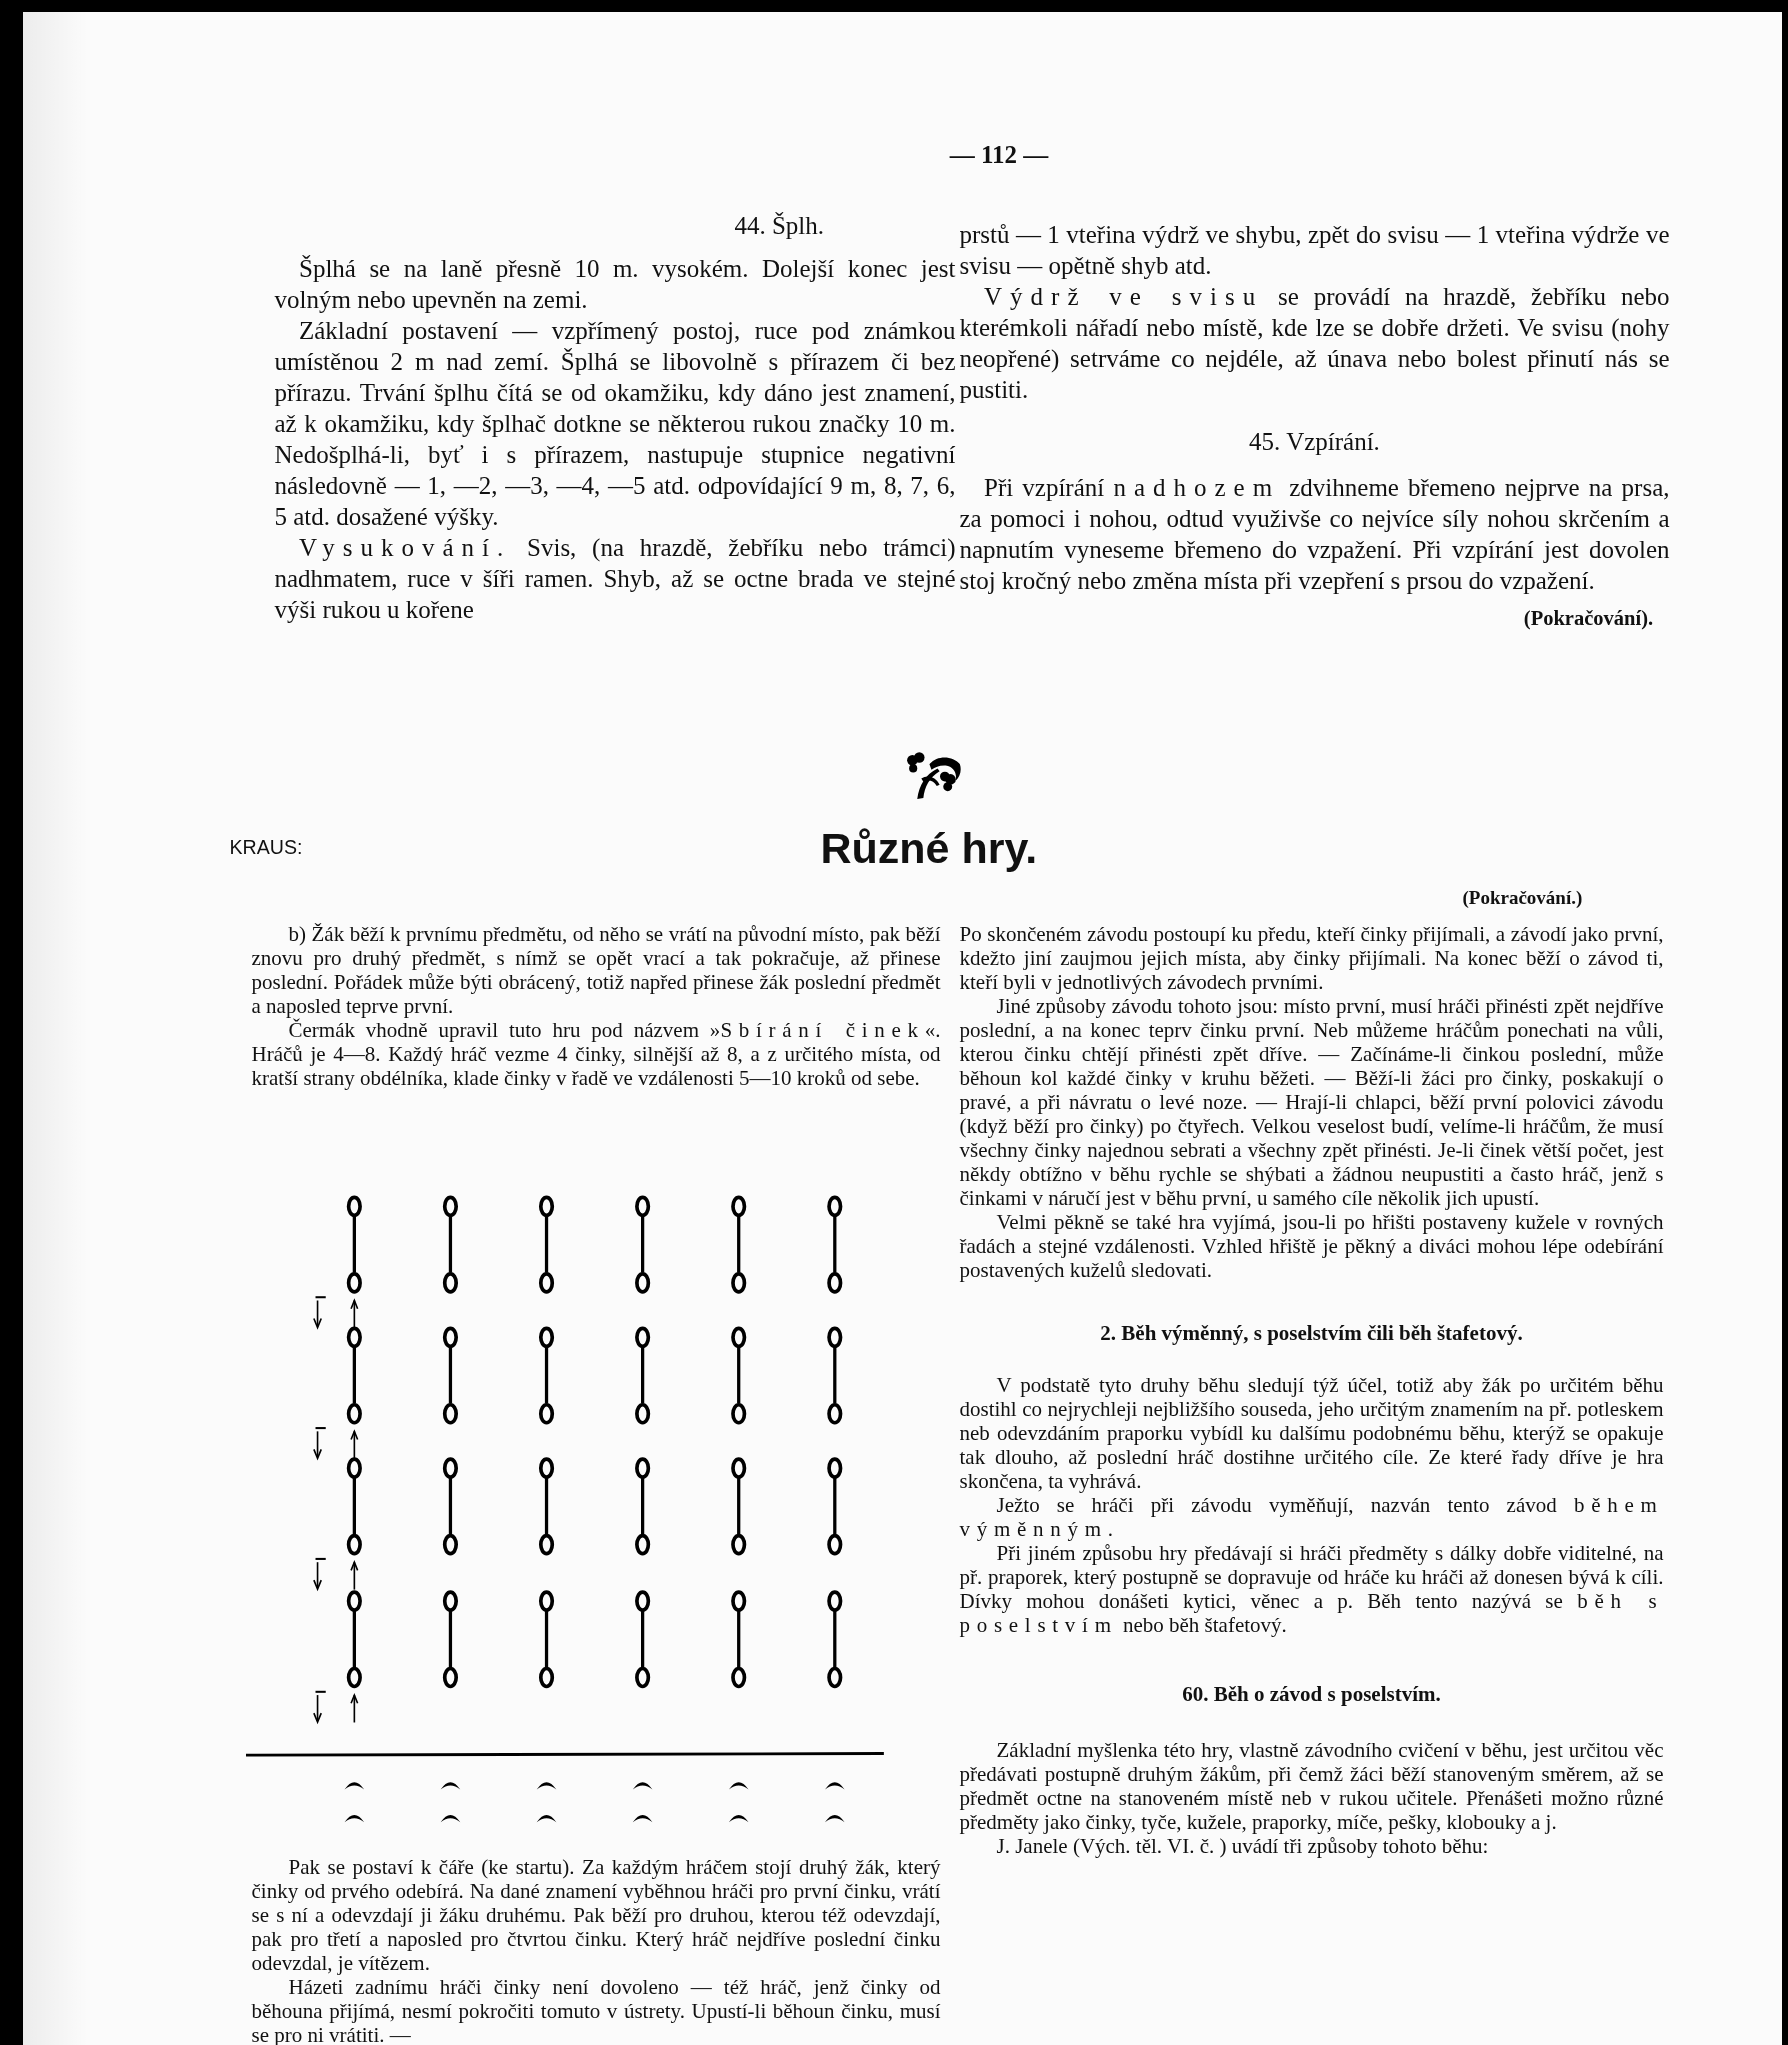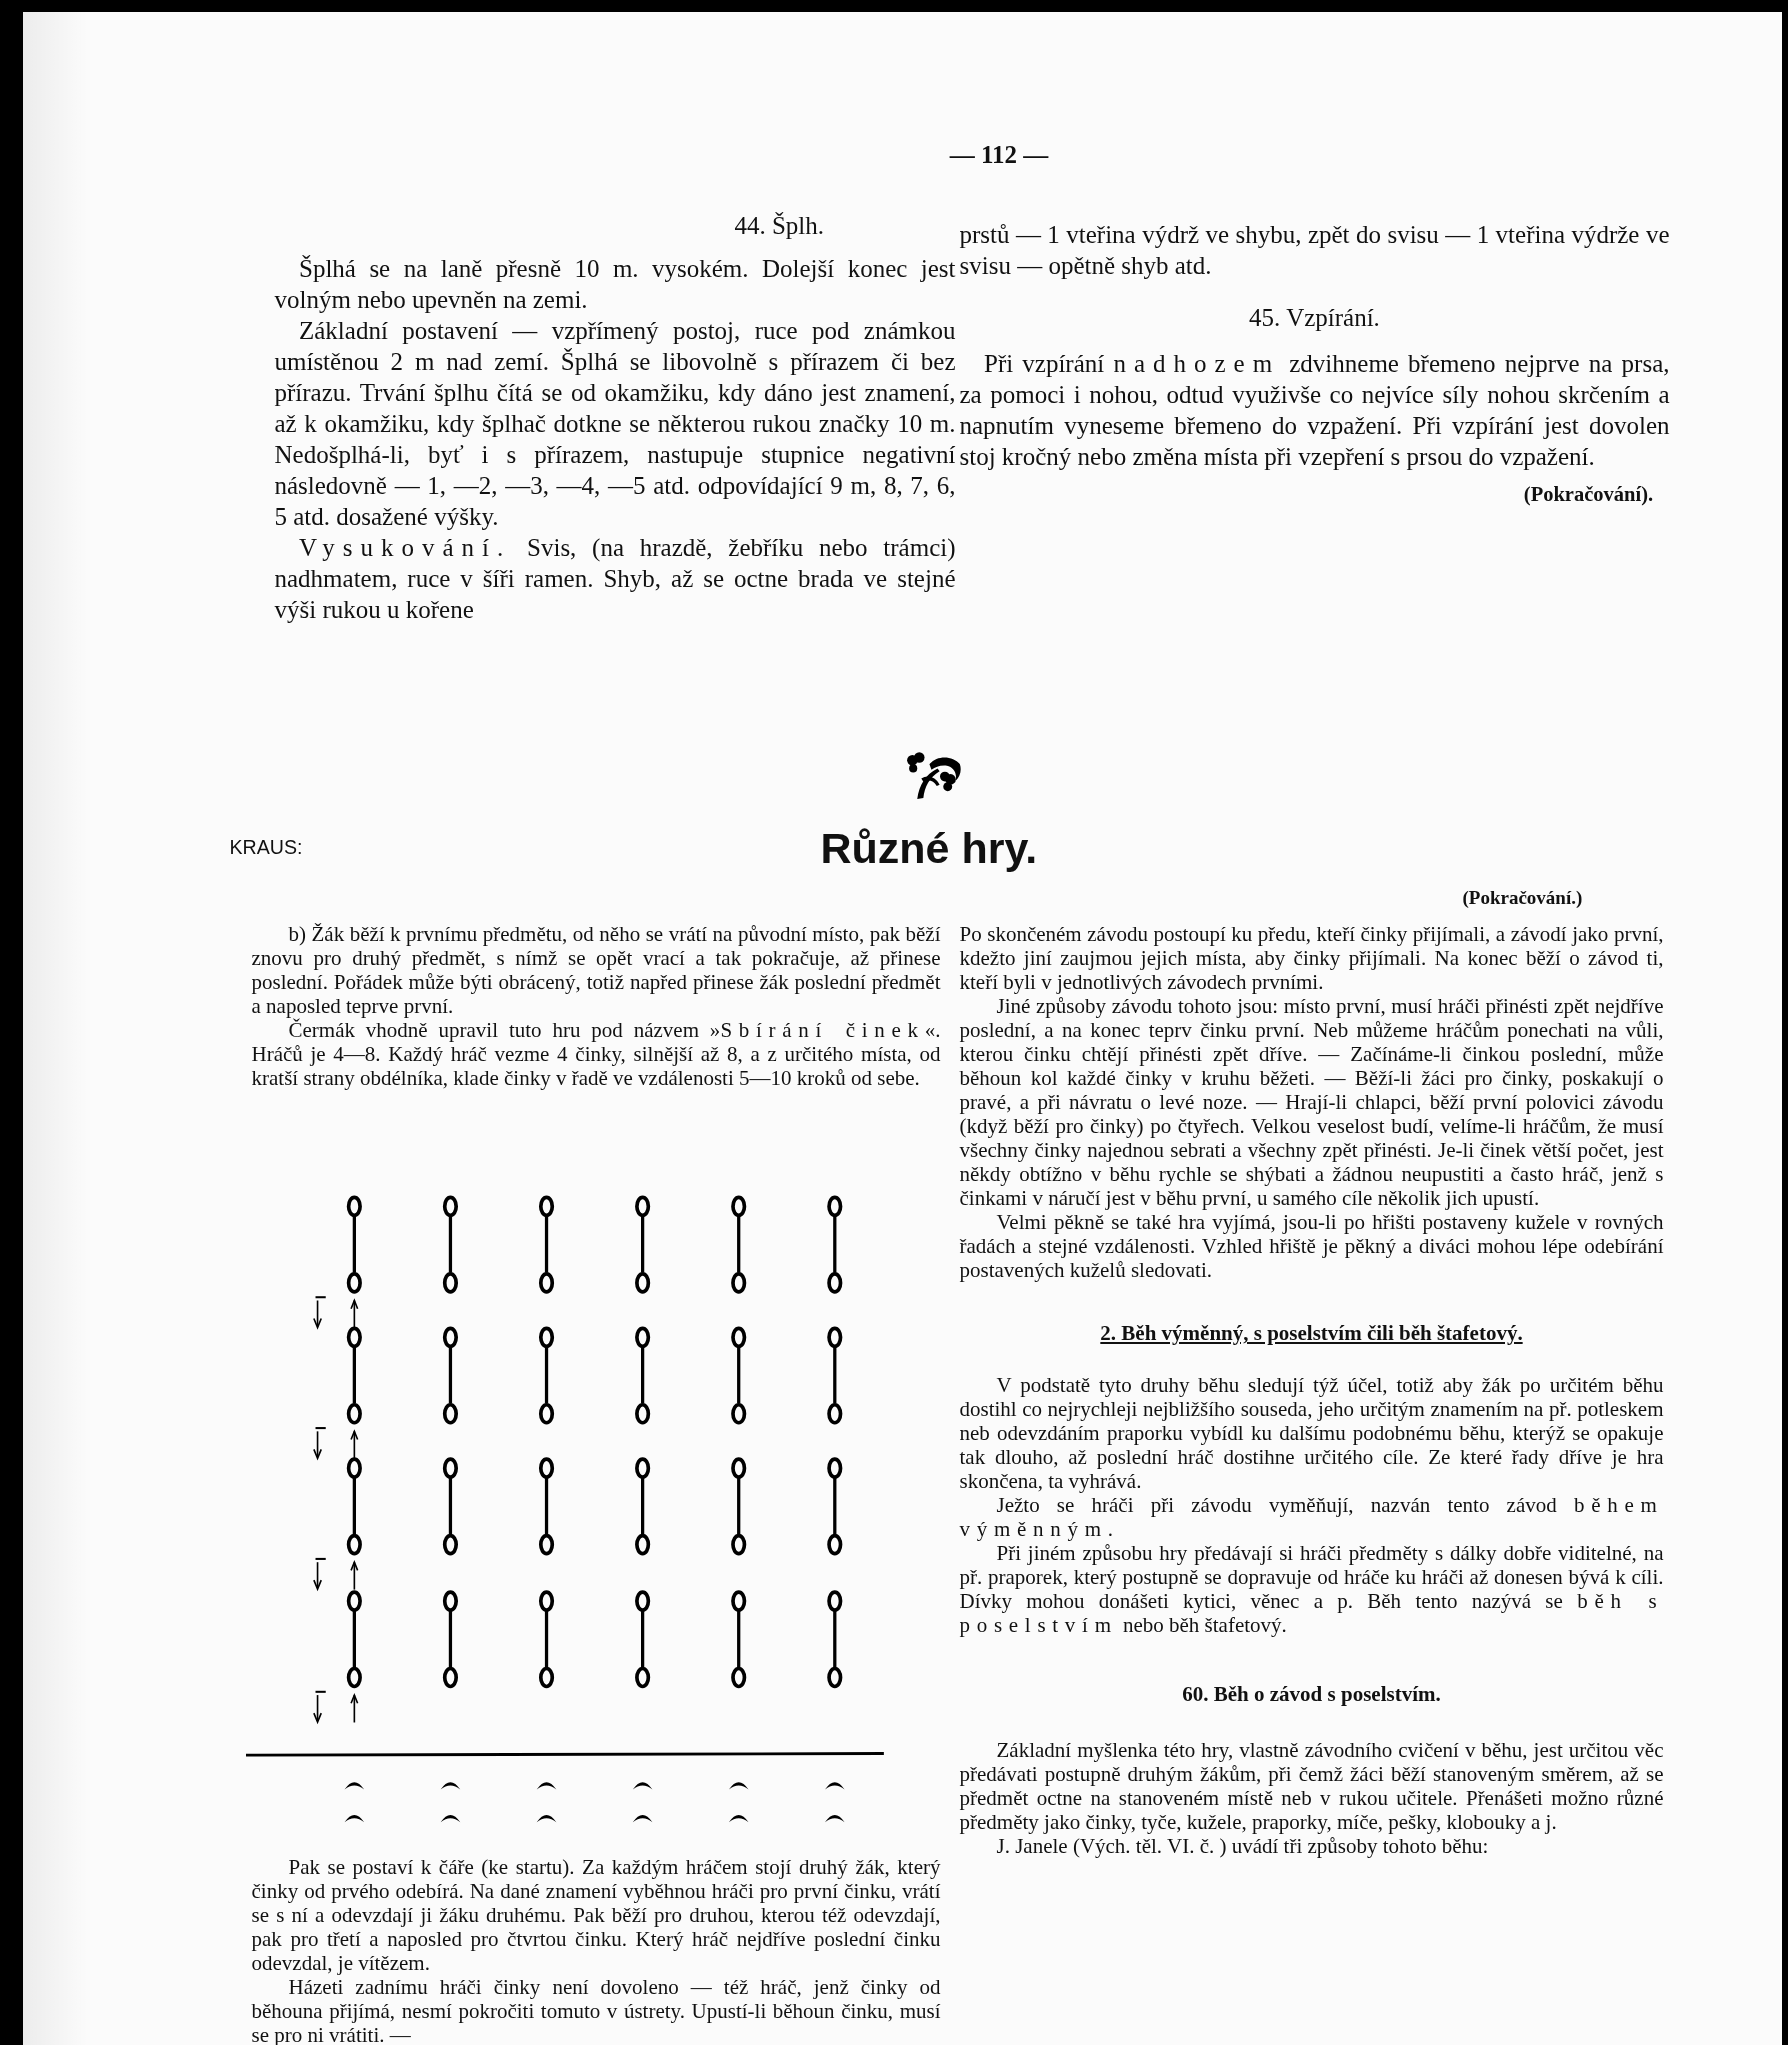--- a/index.html
+++ b/index.html
@@ -31,20 +31,21 @@
     </div>
   </div>
   <div class="abs serif col-text big" style="left:252px; top:241px; width:681px;">
     <p>Šplhá se na laně přesně 10 m. vysokém. Dolejší konec jest volným nebo upevněn na zemi.</p>
     <p>Základní postavení — vzpřímený postoj, ruce pod známkou umístěnou 2 m nad zemí. Šplhá se libovolně s přírazem či bez přírazu. Trvání šplhu čítá se od okamžiku, kdy dáno jest znamení, až k okamžiku, kdy šplhač dotkne se některou rukou značky 10 m. Nedošplhá-li, byť i s přírazem, nastupuje stupnice negativní následovně — 1, —2, —3, —4, —5 atd. odpovídající 9 m, 8, 7, 6, 5 atd. dosažené výšky.</p>
     <p><span class="sp">Vysukování.</span><span> Svis, (na hrazdě, žebříku nebo trámci) nadhmatem, ruce v šíři ramen. Shyb, až se octne brada ve stejné výši rukou u kořene</span></p>
   </div>
 
   <div class="abs serif col-text big" style="left:937px; top:207px; width:710px;">
     <p class="noindent">prstů — 1 vteřina výdrž ve shybu, zpět do svisu — 1 vteřina výdrže ve svisu — opětně shyb atd.</p>
+    <p><span class="sp">Výdrž ve svisu</span><span> se provádí na hrazdě, žebříku nebo kterémkoli nářadí nebo místě, kde lze se dobře držeti. Ve svisu (nohy neopřené) setrváme co nejdéle, až únava nebo bolest přinutí nás se pustiti.</span></p>
     <div class="heading" style="margin:23px 0 15.5px 0;">
       <span>45. Vzpírání.</span>
     </div>
     <p><span>Při vzpírání </span><span class="sp">nadhozem</span><span> zdvihneme břemeno nejprve na prsa, za pomoci i nohou, odtud využivše co nejvíce síly nohou skrčením a napnutím vyneseme břemeno do vzpažení. Při vzpírání jest dovolen stoj kročný nebo změna místa při vzepření s prsou do vzpažení.</span></p>
     <div style="text-align:right; font-size:20.5px; font-weight:bold; margin-top:11.5px; padding-right:16.4px;">(Pokračování).</div>
   </div>
 
   <svg width="65" height="57" viewBox="0 0 160 140" style="left:878px; top:734px;">
     <path d="M40 130 C45 95 60 70 90 55 L95 62 C70 78 58 100 55 128 Z" fill="#000"></path>
     <path d="M70 45 C90 20 130 25 145 45 C150 60 145 75 135 85 C138 65 128 50 110 48 C95 47 85 52 75 58 Z" fill="#000"></path>
@@ -224,21 +225,21 @@
 
   <div class="abs serif col-text small" style="left:229px; top:1843px; width:689px;">
     <p>Pak se postaví k čáře (ke startu). Za každým hráčem stojí druhý žák, který činky od prvého odebírá. Na dané znamení vyběhnou hráči pro první činku, vrátí se s ní a odevzdají ji žáku druhému. Pak běží pro druhou, kterou též odevzdají, pak pro třetí a naposled pro čtvrtou činku. Který hráč nejdříve poslední činku odevzdal, je vítězem.</p>
     <p>Házeti zadnímu hráči činky není dovoleno — též hráč, jenž činky od běhouna přijímá, nesmí pokročiti tomuto v ústrety. Upustí-li běhoun činku, musí se pro ni vrátiti. —</p>
   </div>
 
   <div class="abs serif col-text small" style="left:937px; top:910px; width:704px;">
     <p class="noindent">Po skončeném závodu postoupí ku předu, kteří činky přijímali, a závodí jako první, kdežto jiní zaujmou jejich místa, aby činky přijímali. Na konec běží o závod ti, kteří byli v jednotlivých závodech prvními.</p>
     <p>Jiné způsoby závodu tohoto jsou: místo první, musí hráči přinésti zpět nejdříve poslední, a na konec teprv činku první. Neb můžeme hráčům ponechati na vůli, kterou činku chtějí přinésti zpět dříve. — Začínáme-li činkou poslední, může běhoun kol každé činky v kruhu běžeti. — Běží-li žáci pro činky, poskakují o pravé, a při návratu o levé noze. — Hrají-li chlapci, běží první polovici závodu (když běží pro činky) po čtyřech. Velkou veselost budí, velíme-li hráčům, že musí všechny činky najednou sebrati a všechny zpět přinésti. Je-li činek větší počet, jest někdy obtížno v běhu rychle se shýbati a žádnou neupustiti a často hráč, jenž s činkami v náručí jest v běhu první, u samého cíle několik jich upustí.</p>
     <p>Velmi pěkně se také hra vyjímá, jsou-li po hřišti postaveny kužele v rovných řadách a stejné vzdálenosti. Vzhled hřiště je pěkný a diváci mohou lépe odebírání postavených kuželů sledovati.</p>
-    <div class="bold" style="text-align:center; font-size:21px; margin:39px 0 26.6px 0;text-decoration:underline;">2. Běh výměnný, s poselstvím čili běh štafetový.</div>
+    <div class="bold" style="text-align:center; font-size:21px; margin:39px 0 26.6px 0;">2. Běh výměnný, s poselstvím čili běh štafetový.</div>
     <p>V podstatě tyto druhy běhu sledují týž účel, totiž aby žák po určitém běhu dostihl co nejrychleji nejbližšího souseda, jeho určitým znamením na př. potleskem neb odevzdáním praporku vybídl ku dalšímu podobnému běhu, kterýž se opakuje tak dlouho, až poslední hráč dostihne určitého cíle. Ze které řady dříve je hra skončena, ta vyhrává.</p>
     <p><span>Ježto se hráči při závodu vyměňují, nazván tento závod </span><span class="sp">během výměnným</span><span>.</span></p>
     <p><span>Při jiném způsobu hry předávají si hráči předměty s dálky dobře viditelné, na př. praporek, který postupně se dopravuje od hráče ku hráči až donesen bývá k cíli. Dívky mohou donášeti kytici, věnec a p. Běh tento nazývá se</span> <span class="sp">běh s poselstvím</span><span> nebo běh štafetový.</span></p>
     <div class="bold" style="text-align:center; font-size:21px; margin:45px 0 31px 0;">60. Běh o závod s poselstvím.</div>
     <p>Základní myšlenka této hry, vlastně závodního cvičení v běhu, jest určitou věc předávati postupně druhým žákům, při čemž žáci běží stanoveným směrem, až se předmět octne na stanoveném místě neb v rukou učitele. Přenášeti možno různé předměty jako činky, tyče, kužele, praporky, míče, pešky, klobouky a j.</p>
     <p>J. Janele (Vých. těl. VI. č. ) uvádí tři způsoby tohoto běhu:</p>
   </div>
 
 </div>
 

